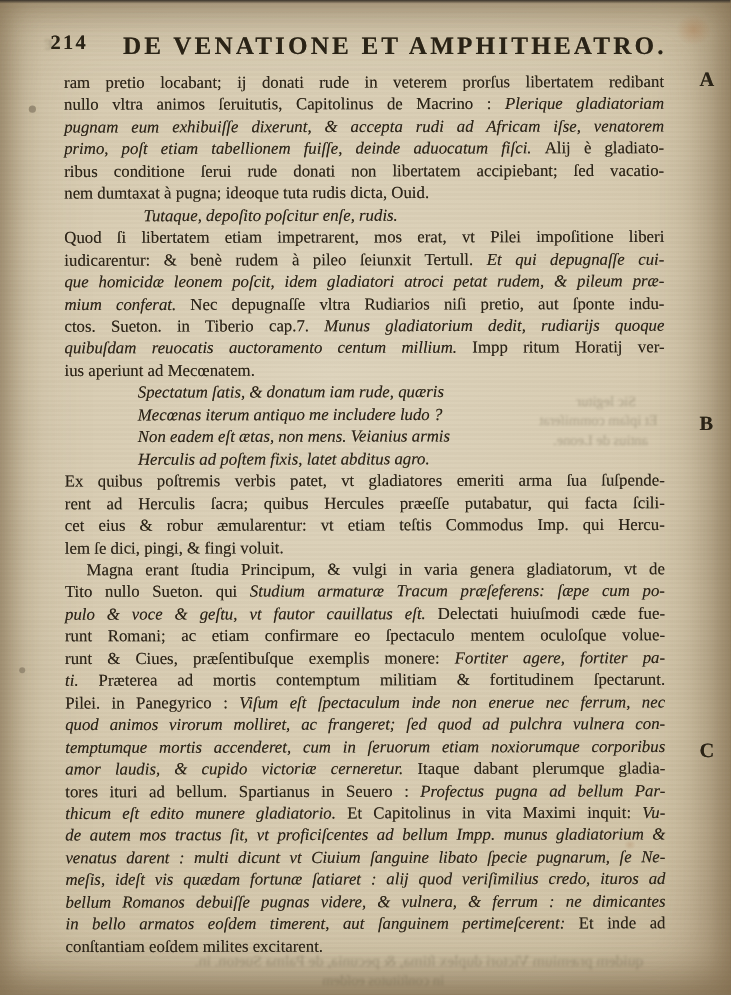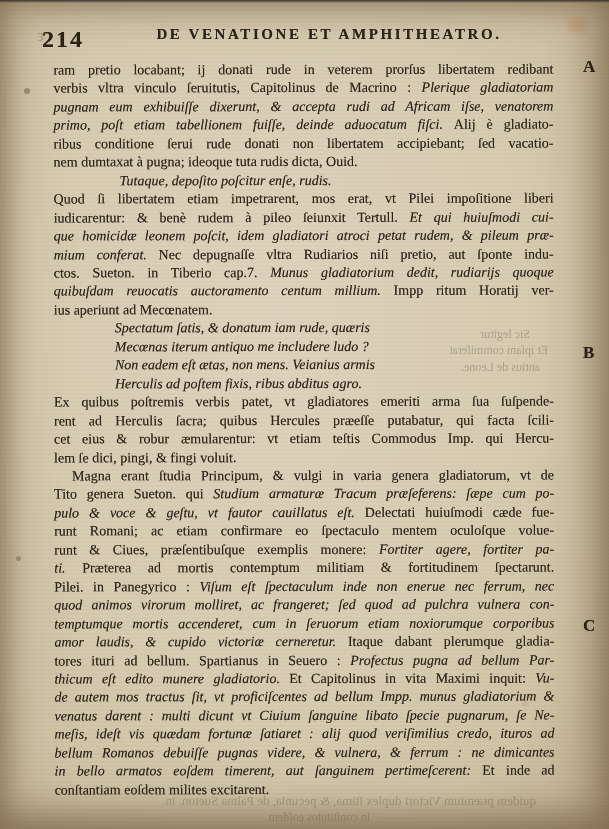--- a/index.html
+++ b/index.html
@@ -14,24 +14,24 @@
     box-shadow:
       inset 0 0 70px rgba(118,98,66,.38),
       inset -20px 0 38px rgba(108,88,58,.33),
       inset 10px 0 24px rgba(120,100,70,.22),
       inset 0 -16px 28px rgba(100,80,50,.34),
       inset 0 10px 18px rgba(120,100,70,.18);
     color:#2c2418;
   }
   .edge-top{position:absolute;top:0;left:0;right:0;height:3px;
     background:linear-gradient(#39322a,rgba(57,50,42,0));}
-  .pagenum{position:absolute;left:42px;top:26px;font-size:24px;font-weight:700;
+  .pagenum{position:absolute;left:42px;top:26px;font-size:17px;font-weight:700;
     letter-spacing:2px;color:#2a2316;text-shadow:0 0 .5px rgba(42,35,22,.6);}
   .title{position:absolute;left:96px;top:26px;width:466px;text-align:center;
-    font-size:15px;font-weight:700;letter-spacing:2.6px;color:#2a2316;
+    font-size:21px;font-weight:700;letter-spacing:2.6px;color:#2a2316;
     text-shadow:0 0 .5px rgba(42,35,22,.55);}
   .bodytext{position:absolute;left:54px;top:61px;width:500px;
     font-size:14px;line-height:18.45px;transform:rotate(-.1deg);}
   .line{white-space:normal;text-shadow:0 0 .4px rgba(44,36,24,.55);}
   .line.just{text-align:justify;text-align-last:justify;}
   .it{font-style:italic;text-align:right;}
   .margin-letter{position:absolute;left:583px;font-size:17px;font-weight:700;
     color:#2a2316;text-shadow:0 0 .5px rgba(42,35,22,.6);}
   .ghost{position:absolute;transform:scaleX(-1);color:rgba(92,82,58,.34);
     filter:blur(.7px);font-size:13px;white-space:nowrap;overflow:hidden;}
@@ -53,43 +53,43 @@
   <div class="stain1"></div>
   <div class="stain2"></div>
   <div class="stain3"></div>
   <div class="stain4"></div>
 
   <div class="pagenum">214</div>
   <div class="title">DE VENATIONE ET AMPHITHEATRO.</div>
 
   <div class="bodytext">
       <div class="line just"><span class="">ram pretio locabant; ij donati rude in veterem prorſus libertatem redibant</span></div>
-      <div class="line just"><span class="">verbis vltra vinculo ſeruitutis, Capitolinus de Macrino : </span><span class="it">Plerique gladiatoriam</span></div>
+      <div class="line just"><span class="">nullo vltra animos ſeruitutis, Capitolinus de Macrino : </span><span class="it">Plerique gladiatoriam</span></div>
       <div class="line just"><span class="it">pugnam eum exhibuiſſe dixerunt, &amp; accepta rudi ad Africam iſse, venatorem</span></div>
       <div class="line just"><span class="it">primo, poſt etiam tabellionem fuiſſe, deinde aduocatum fiſci. </span><span class="">Alij è gladiato-</span></div>
       <div class="line just"><span class="">ribus conditione ſerui rude donati non libertatem accipiebant; ſed vacatio-</span></div>
       <div class="line"><span class="">nem dumtaxat à pugna; ideoque tuta rudis dicta, Ouid.</span></div>
       <div class="line" style="padding-left: 66px;"><span class="it">Tutaque, depoſito poſcitur enſe, rudis.</span></div>
       <div class="line just"><span class="">Quod ſi libertatem etiam impetrarent, mos erat, vt Pilei impoſitione liberi</span></div>
-      <div class="line just"><span class="">iudicarentur: &amp; benè rudem à pileo ſeiunxit Tertull. </span><span class="it">Et qui huiuſmodi cui-</span></div>
+      <div class="line just"><span class="">iudicarentur: &amp; benè rudem à pileo ſeiunxit Tertull. </span><span class="it">Et qui depugnaſſe cui-</span></div>
       <div class="line just"><span class="it">que homicidæ leonem poſcit, idem gladiatori atroci petat rudem, &amp; pileum præ-</span></div>
       <div class="line just"><span class="it">mium conferat. </span><span class="">Nec depugnaſſe vltra Rudiarios niſi pretio, aut ſponte indu-</span></div>
       <div class="line just"><span class="">ctos. Sueton. in Tiberio cap.7. </span><span class="it">Munus gladiatorium dedit, rudiarijs quoque</span></div>
       <div class="line just"><span class="it">quibuſdam reuocatis auctoramento centum millium. </span><span class="">Impp ritum Horatij ver-</span></div>
       <div class="line"><span class="">ius aperiunt ad Mecœnatem.</span></div>
       <div class="line" style="padding-left: 61px;"><span class="it">Spectatum ſatis, &amp; donatum iam rude, quæris</span></div>
       <div class="line" style="padding-left: 61px;"><span class="it">Mecœnas iterum antiquo me includere ludo ?</span></div>
       <div class="line" style="padding-left: 61px;"><span class="it">Non eadem eſt ætas, non mens. Veianius armis</span></div>
-      <div class="line" style="padding-left: 61px;"><span class="it">Herculis ad poſtem fixis, ribus abditus agro.</span></div>
+      <div class="line" style="padding-left: 61px;"><span class="it">Herculis ad poſtem fixis, latet abditus agro.</span></div>
       <div class="line just"><span class="">Ex quibus poſtremis verbis patet, vt gladiatores emeriti arma ſua ſuſpende-</span></div>
       <div class="line just"><span class="">rent ad Herculis ſacra; quibus Hercules præeſſe putabatur, qui facta ſcili-</span></div>
       <div class="line just"><span class="">cet eius &amp; robur æmularentur: vt etiam teſtis Commodus Imp. qui Hercu-</span></div>
       <div class="line"><span class="">lem ſe dici, pingi, &amp; fingi voluit.</span></div>
       <div class="line just" style="padding-left: 18px;"><span class="">Magna erant ſtudia Principum, &amp; vulgi in varia genera gladiatorum, vt de</span></div>
-      <div class="line just"><span class="">Tito genera Sueton. qui </span><span class="it">Studium armaturæ Tracum præſeferens: ſæpe cum po-</span></div>
+      <div class="line just"><span class="">Tito nullo Sueton. qui </span><span class="it">Studium armaturæ Tracum præſeferens: ſæpe cum po-</span></div>
       <div class="line just"><span class="it">pulo &amp; voce &amp; geſtu, vt fautor cauillatus eſt. </span><span class="">Delectati huiuſmodi cæde fue-</span></div>
       <div class="line just"><span class="">runt Romani; ac etiam confirmare eo ſpectaculo mentem oculoſque volue-</span></div>
       <div class="line just"><span class="">runt &amp; Ciues, præſentibuſque exemplis monere: </span><span class="it">Fortiter agere, fortiter pa-</span></div>
       <div class="line just"><span class="it">ti. </span><span class="">Præterea ad mortis contemptum militiam &amp; fortitudinem ſpectarunt.</span></div>
       <div class="line just"><span class="">Pilei. in Panegyrico : </span><span class="it">Viſum eſt ſpectaculum inde non enerue nec ferrum, nec</span></div>
       <div class="line just"><span class="it">quod animos virorum molliret, ac frangeret; ſed quod ad pulchra vulnera con-</span></div>
       <div class="line just"><span class="it">temptumque mortis accenderet, cum in ſeruorum etiam noxiorumque corporibus</span></div>
       <div class="line just"><span class="it">amor laudis, &amp; cupido victoriæ cerneretur. </span><span class="">Itaque dabant plerumque gladia-</span></div>
       <div class="line just"><span class="">tores ituri ad bellum. Spartianus in Seuero : </span><span class="it">Profectus pugna ad bellum Par-</span></div>
       <div class="line just"><span class="it">thicum eſt edito munere gladiatorio. </span><span class="">Et Capitolinus in vita Maximi inquit: </span><span class="it">Vu-</span></div>

